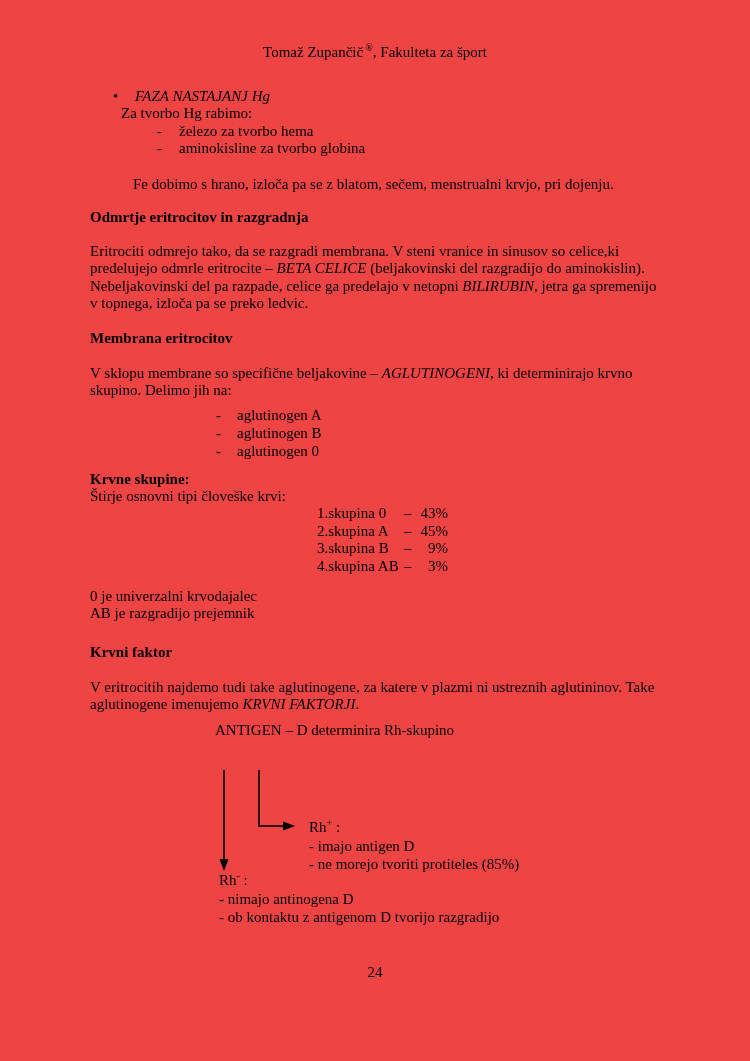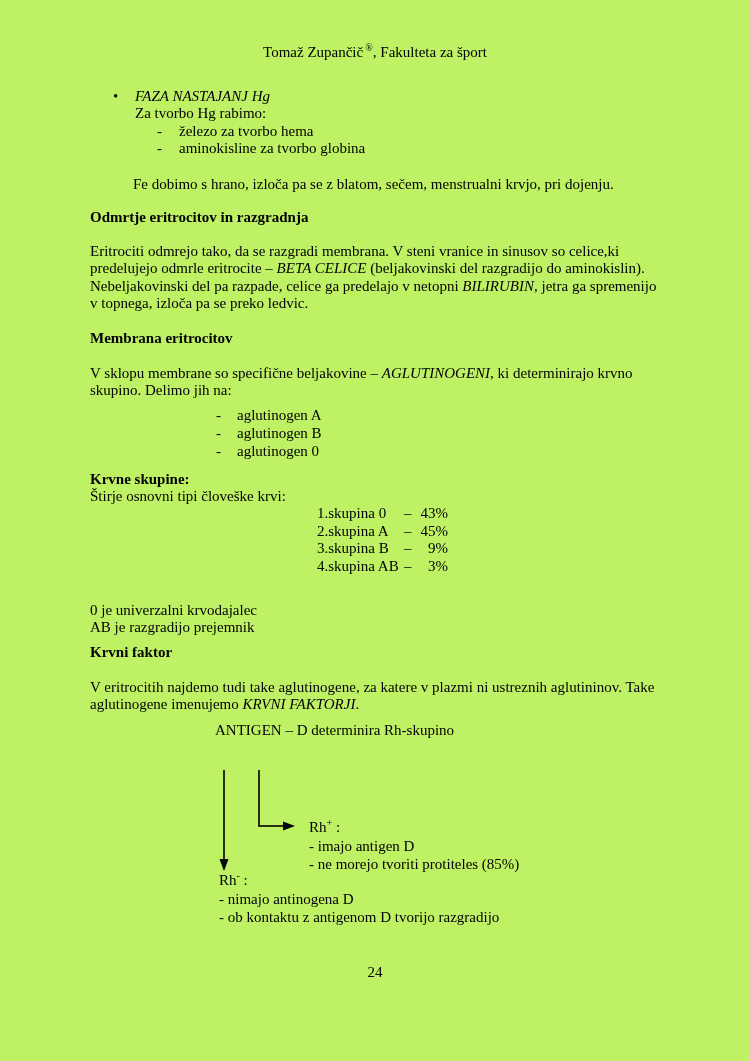--- a/index.html
+++ b/index.html
@@ -1,43 +1,43 @@
 <!DOCTYPE html>
 <html><head>
 <meta charset="utf-8">
 <style>
   html,body{margin:0;padding:0;background:#ffffff;}
   .page{
-    position:relative;width:750px;height:1061px;background:#bef264;color:#000;
+    position:relative;width:750px;height:1061px;background:#ef4444;color:#000;
     font-family:"Liberation Serif","DejaVu Serif",serif;
     font-size:15px;line-height:17.3px;overflow:hidden;
   }
   .abs{position:absolute;}
   .b{font-weight:bold;}
   em{font-style:italic;}
   .doc-header{top:44px;left:0;width:750px;text-align:center;}
   .reg{font-size:10px;vertical-align:super;line-height:0;margin-left:2px;}
   .sec-faza{top:88px;left:113px;}
   .bullet{display:inline-block;width:22px;}
-  .faza-indent{margin-left:22px;}
+  .faza-indent{margin-left:8px;}
   .sub{margin-left:44px;}
   .dash{display:inline-block;width:22px;}
   .fe-note{top:176px;left:133px;}
   .h-odmrtje{top:209px;left:90px;}
   .p-odmrtje{top:243px;left:90px;width:576px;}
   .h-membrana{top:330px;left:90px;}
   .p-membrana{top:365px;left:90px;width:576px;}
   .list-aglu{top:406px;left:216px;line-height:18px;}
   .dash-sm{display:inline-block;width:21px;}
   .krvne-head{top:471px;left:90px;}
   .sk-rows{top:505px;left:317px;line-height:17.6px;}
   .sk-label{display:inline-block;width:87px;}
   .sk-dash{display:inline-block;width:14px;}
   .sk-pct{display:inline-block;width:30px;text-align:right;}
-  .notes{top:602px;left:90px;}
+  .notes{top:588px;left:90px;}
   .h-faktor{top:644px;left:90px;}
   .p-faktor{top:679px;left:90px;width:576px;}
   .diagram-title{top:722px;left:215px;}
   .diagram-svg{top:766px;left:200px;}
   .rh-plus{top:818px;left:309px;line-height:18.5px;}
   .rh-minus{top:871px;left:219px;line-height:18.5px;}
   .rh-sup{font-size:10px;vertical-align:super;line-height:0;}
   .keep-ws{white-space:pre;}
   .footer{top:964px;left:0;width:750px;text-align:center;}
 </style>

